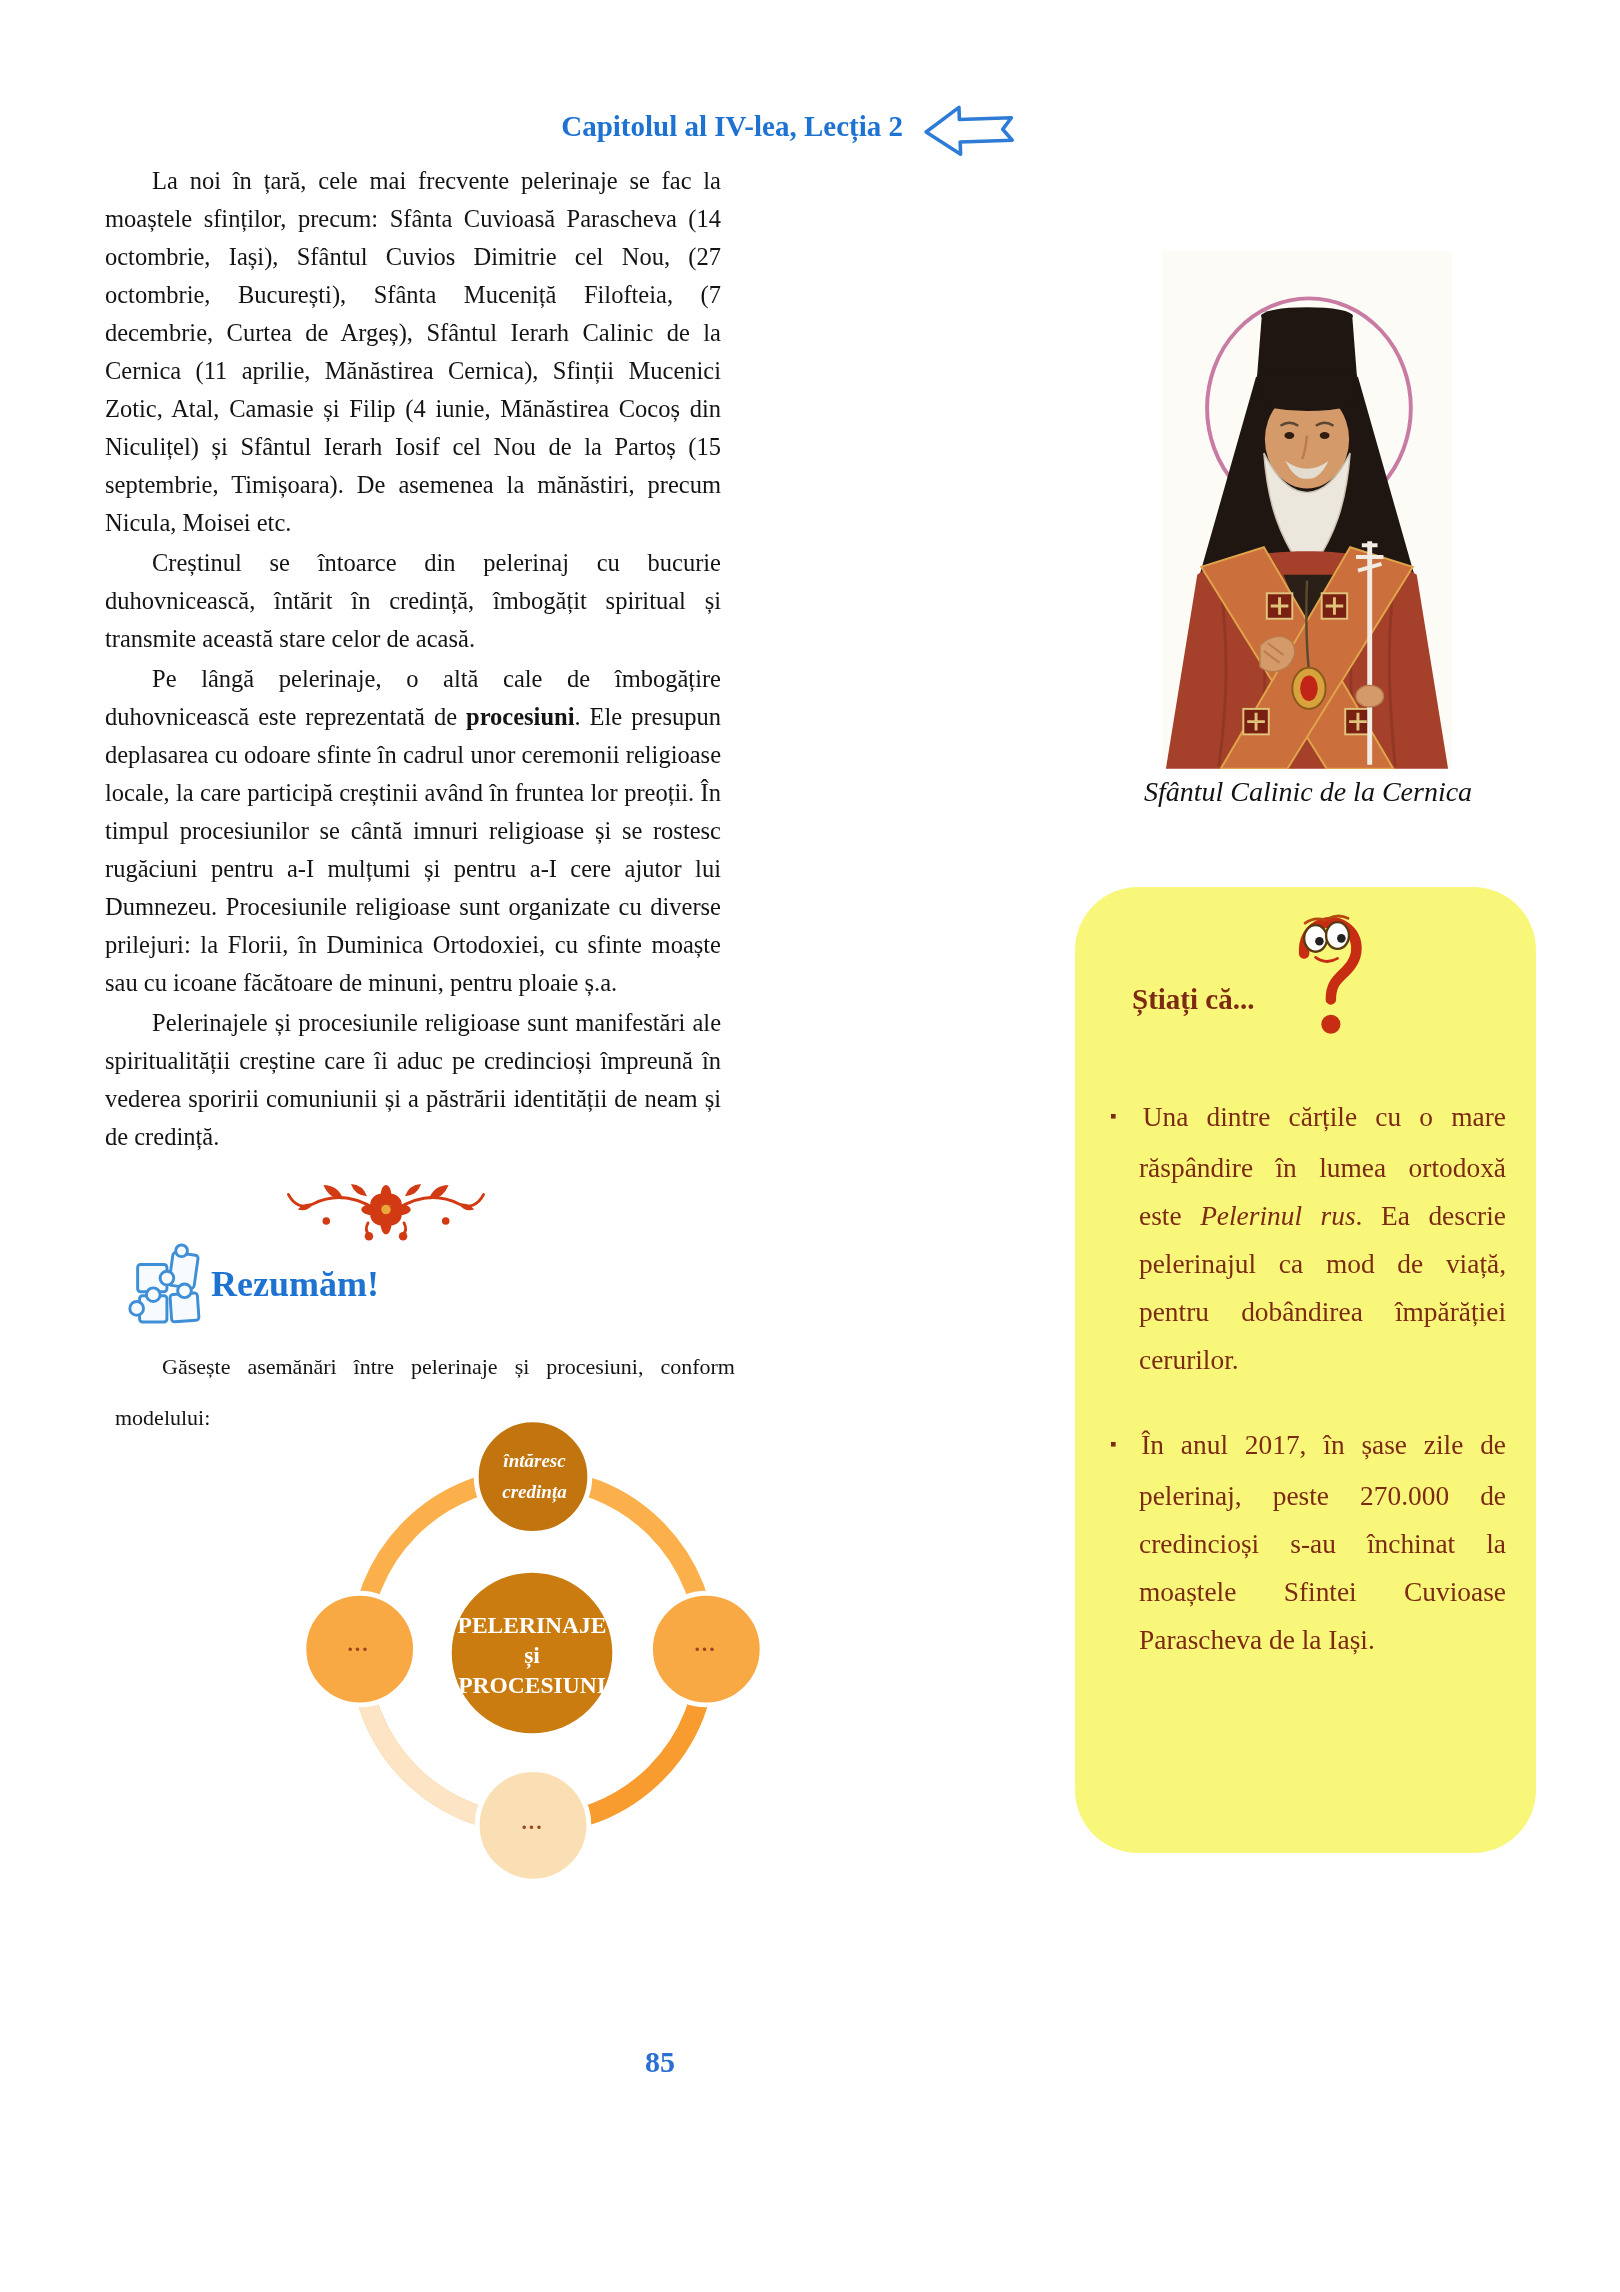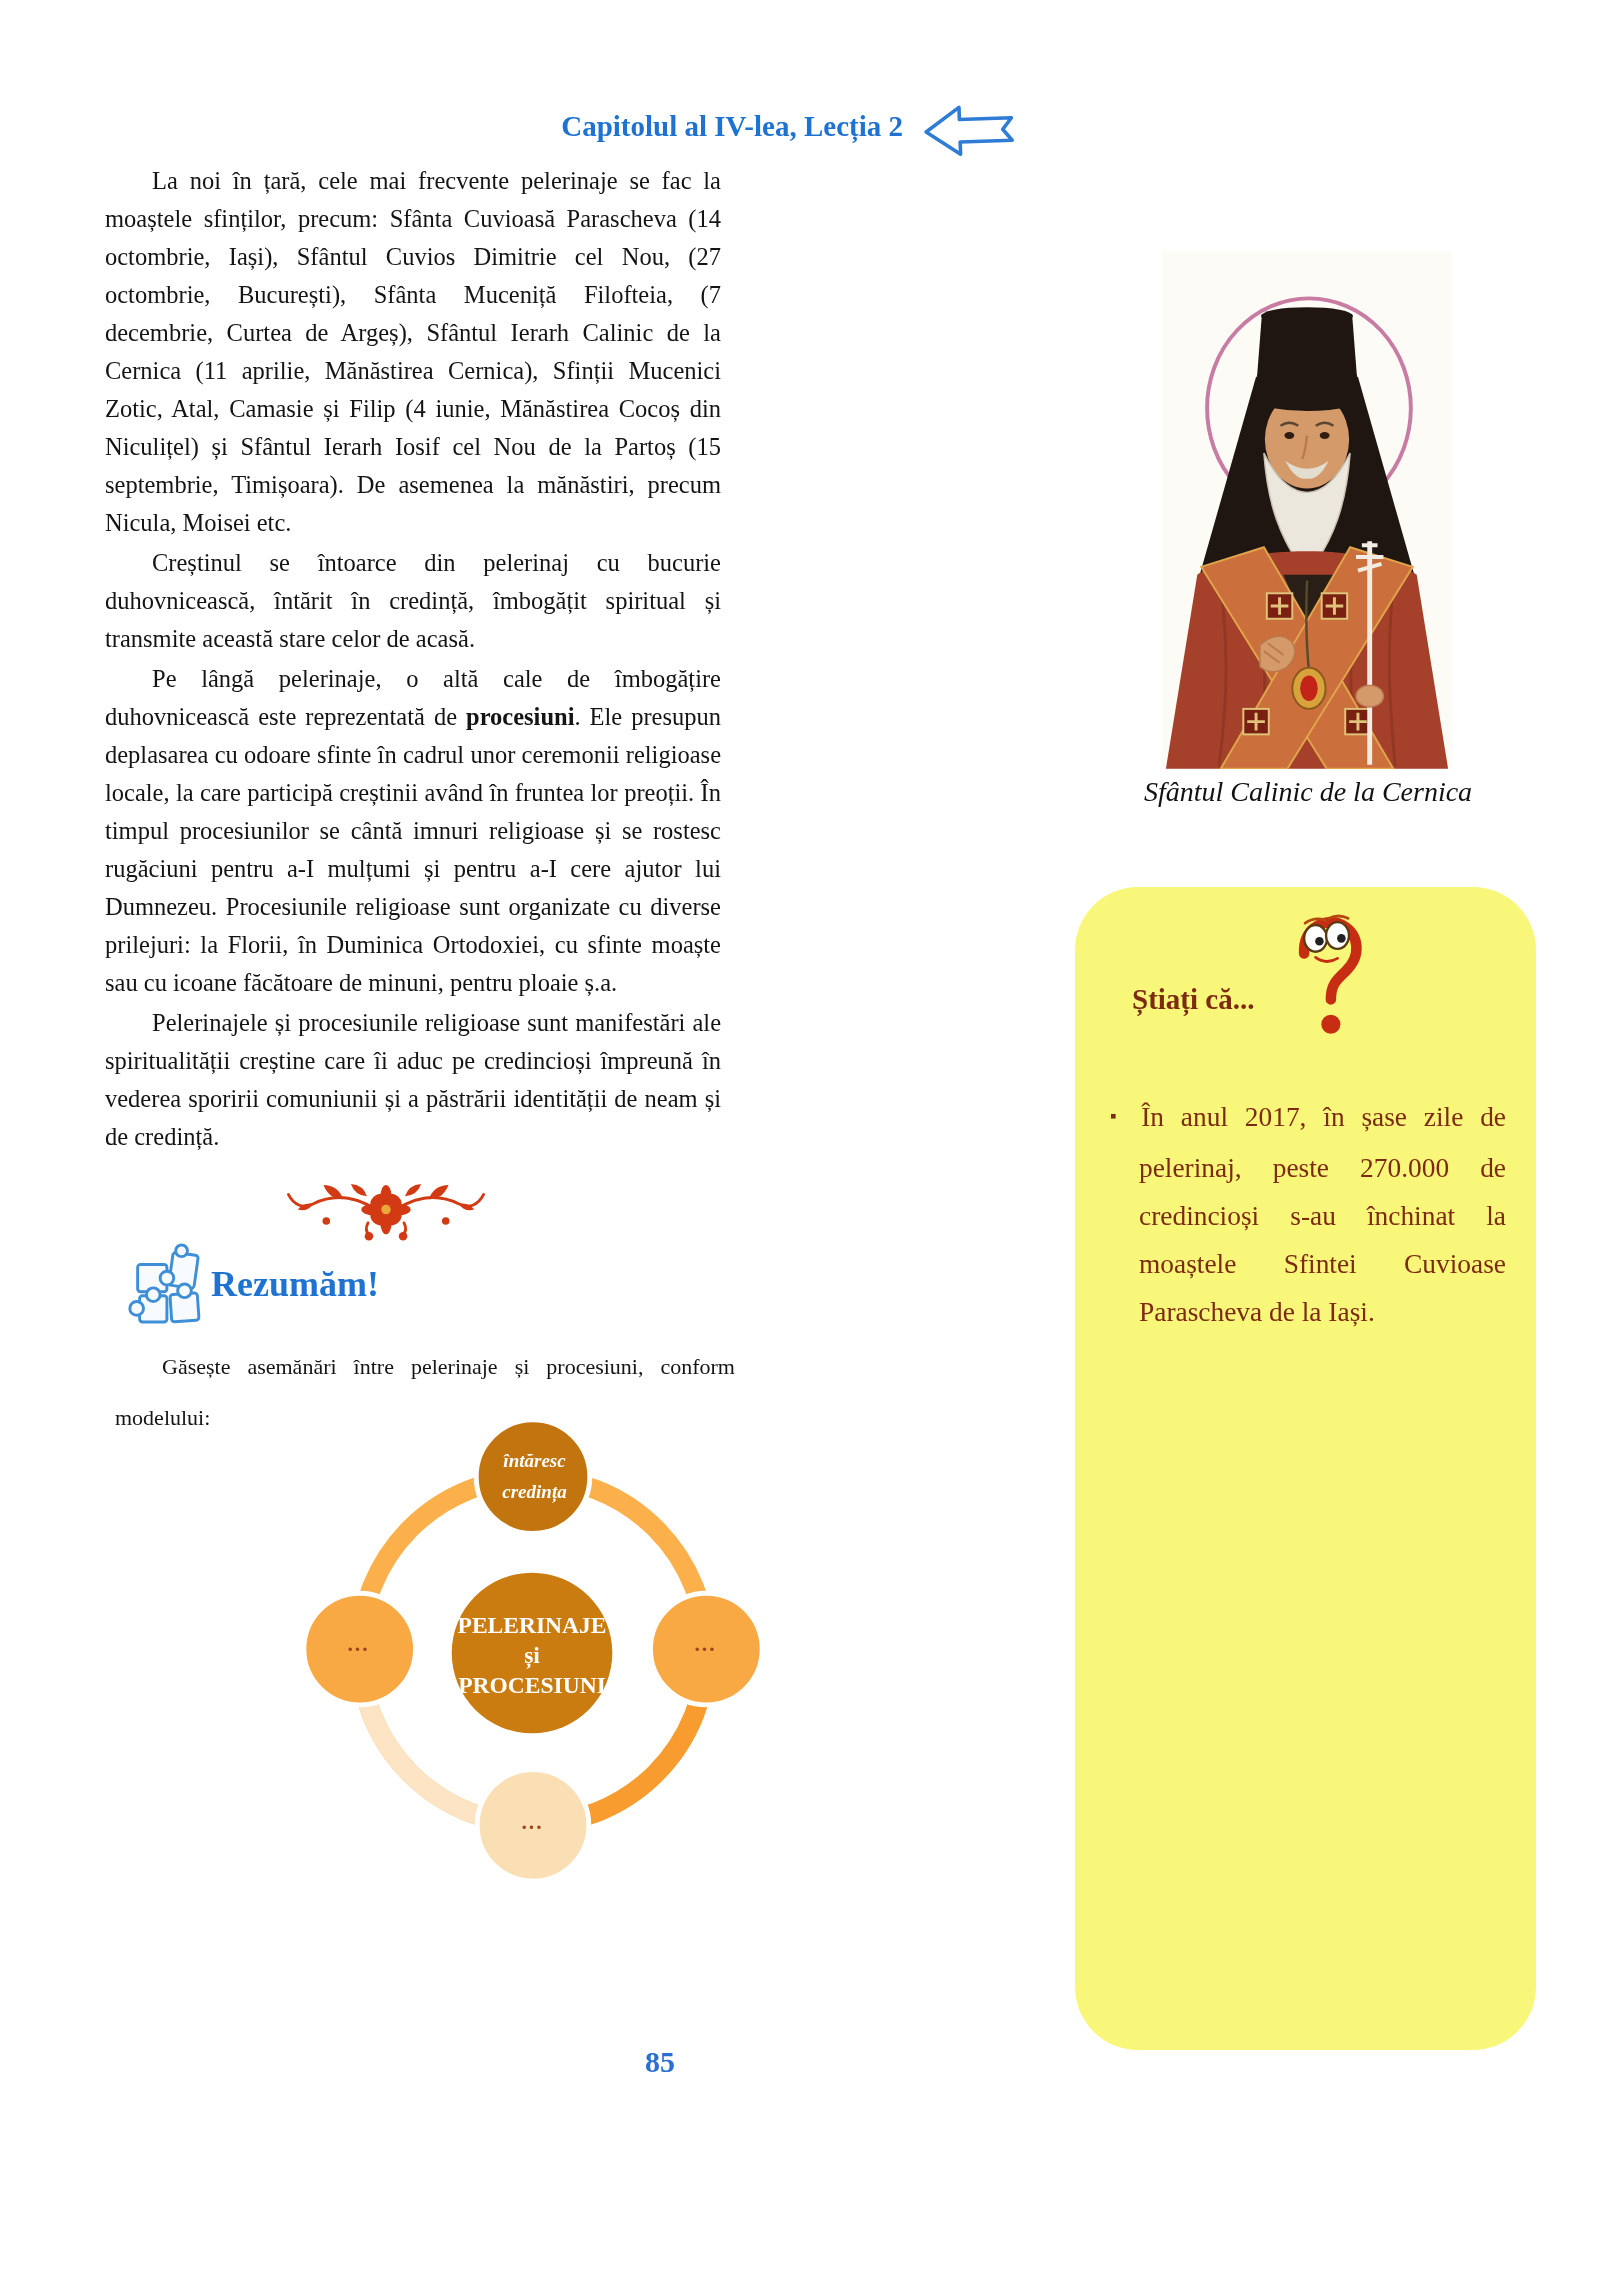--- a/index.html
+++ b/index.html
@@ -36,21 +36,21 @@
   .dots-left{left:31px;top:216px;}
   .dots-right{left:378px;top:216px;}
   .dots-bottom{left:205px;top:394px;}
 
   
   .saint-figure{position:absolute;left:1162px;top:251px;width:290px;height:518px;margin:0;}
   .caption{position:absolute;left:1112px;top:776px;width:392px;text-align:center;
            font-style:italic;font-size:28px;color:#121212;}
 
   
-  .know-box{position:absolute;left:1075px;top:887px;width:461px;height:1163px;
+  .know-box{position:absolute;left:1075px;top:887px;width:461px;height:966px;
             background:#f9f779;border-radius:63px;}
   .know-heading{position:absolute;left:57px;top:96px;font-size:29px;font-weight:bold;color:#7d2a13;}
   .question{position:absolute;left:212px;top:19.6px;width:82px;height:139px;}
   .facts{position:absolute;left:35px;top:206px;width:396px;font-size:27.4px;line-height:48px;
          color:#7d2a13;text-align:justify;}
   .fact{margin:0 0 37px 0;padding-left:29px;text-indent:-29px;}
   .fact .bullet{font-size:18.6px;margin-right:14.7px;position:relative;top:-3.9px;}
   .fact i{font-style:italic;}
 
   .page-number{position:absolute;left:0;top:2045px;width:1320px;text-align:center;
@@ -215,20 +215,21 @@
       <path d="M18 46 C16 16 44 8 58 16 C76 26 78 48 62 64 C52 74 46 78 46 94" fill="none" stroke="#c62d12" stroke-width="11" stroke-linecap="round"></path>
       <circle cx="46" cy="120" r="10" fill="#c62d12"></circle>
       <path d="M19 14 Q29 7 40 11 M44 9 Q54 4 64 9" fill="none" stroke="#b5490f" stroke-width="3" stroke-linecap="round"></path>
       <ellipse cx="30" cy="30" rx="12" ry="14" fill="#ffffff" stroke="#5a3a10" stroke-width="2.5"></ellipse>
       <ellipse cx="53" cy="27" rx="12" ry="14" fill="#ffffff" stroke="#5a3a10" stroke-width="2.5"></ellipse>
       <circle cx="34" cy="33" r="4.5" fill="#222222"></circle>
       <circle cx="57" cy="30" r="4.5" fill="#222222"></circle>
       <path d="M30 50 Q41 58 53 51" fill="none" stroke="#c62d12" stroke-width="3" stroke-linecap="round"></path>
     </svg>
     <div class="facts">
+      <p class="fact"><span class="bullet">▪</span><span>Una dintre cărțile cu o mare răspândire în lumea ortodoxă este </span><i>Pelerinul rus</i><span>. Ea descrie pelerinajul ca mod de viață, pentru dobândirea împărăției cerurilor.</span></p>
       <p class="fact"><span class="bullet">▪</span><span>În anul 2017, în șase zile de pelerinaj, peste 270.000 de credincioși s-au închinat la moaștele Sfintei Cuvioase Parascheva de la Iași.</span></p>
     </div>
   </div>
 
   <div class="page-number">85</div>
 
 </div>
 
 
 </body></html>

